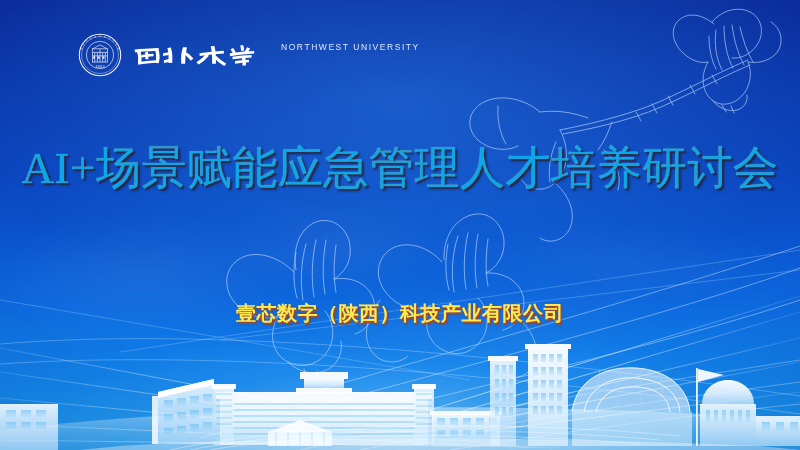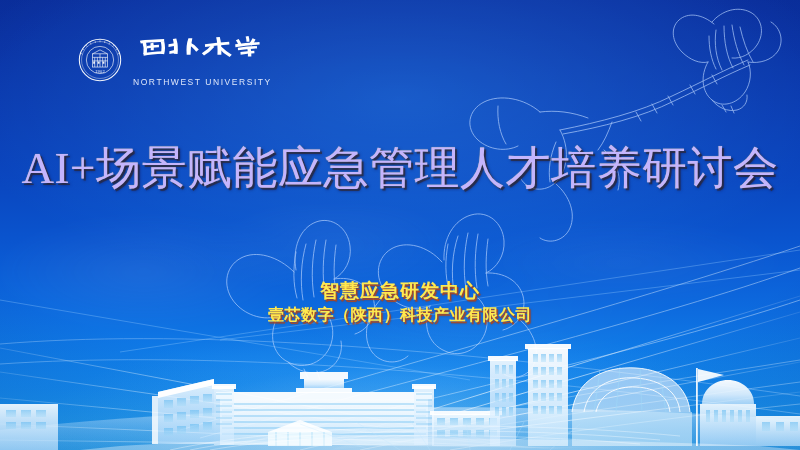--- a/index.html
+++ b/index.html
@@ -77,21 +77,21 @@
 
   
   .logo-wrap {
     position: absolute;
     left: 78px; top: 33px;
     display: flex;
     align-items: center;
     gap: 9px;
   }
   .logo-seal { width: 44px; height: 44px; flex: 0 0 auto; }
-  .logo-text-block { display: flex; flex-direction: column; gap: 18px; }
+  .logo-text-block { display: flex; gap: 18px; }
   .logo-cn { height: 26px; }
   .logo-en {
     font-family: "Liberation Sans", sans-serif;
     font-size: 8.5px;
     letter-spacing: 1.55px;
     color: #eef3ff;
     white-space: nowrap;
     padding-left: 2px;
     opacity: .93;
   }
@@ -102,21 +102,21 @@
     left: 0; right: 0;
     top: 142px;
     text-align: center;
     z-index: 6;
   }
   .title-line {
     font-family: "Liberation Serif", "DejaVu Serif", serif;
     font-size: 45px;
     line-height: 53px;
     font-weight: 400;
-    color: #c4b5fd;
+    color: #0ea5e9;
     letter-spacing: 0.5px;
     white-space: nowrap;
     text-shadow:
       2px 2px 0 rgba(60,30,0,0.45),
       2px 2px 3px rgba(20,10,60,0.55),
       0 0 1px rgba(255,240,120,0.7);
   }
 
   
   .subtitles {
@@ -131,21 +131,21 @@
     font-size: 19px;
     line-height: 24px;
     font-weight: 700;
     color: #ffe94f;
     letter-spacing: 1px;
     white-space: nowrap;
     text-shadow:
       1.5px 1.5px 0 rgba(190,70,20,0.75),
       1.5px 1.5px 2px rgba(120,40,0,0.55);
   }
-  .sub-line.wide { font-size: 16px; letter-spacing: .5px; }
+  .sub-line.wide { font-size: 20px; letter-spacing: .5px; margin-top: 22px; }
 </style>
 </head>
 <body>
 
 <div id="stage">
 
   <div class="bg-base"></div>
   <div class="bg-vignette"></div>
   <div class="bg-radial"></div>
   <div class="cloud-wash"></div>
@@ -541,17 +541,16 @@
       </svg>
       <div class="logo-en">NORTHWEST UNIVERSITY</div>
     </div>
   </div>
 
   <div class="titles">
     <div class="title-line">AI+场景赋能应急管理人才培养研讨会</div>
   </div>
 
   <div class="subtitles">
-    <div class="sub-line">智慧应急研发中心</div>
     <div class="sub-line wide">壹芯数字（陕西）科技产业有限公司</div>
   </div>
 
 </div>
 
 </body></html>

